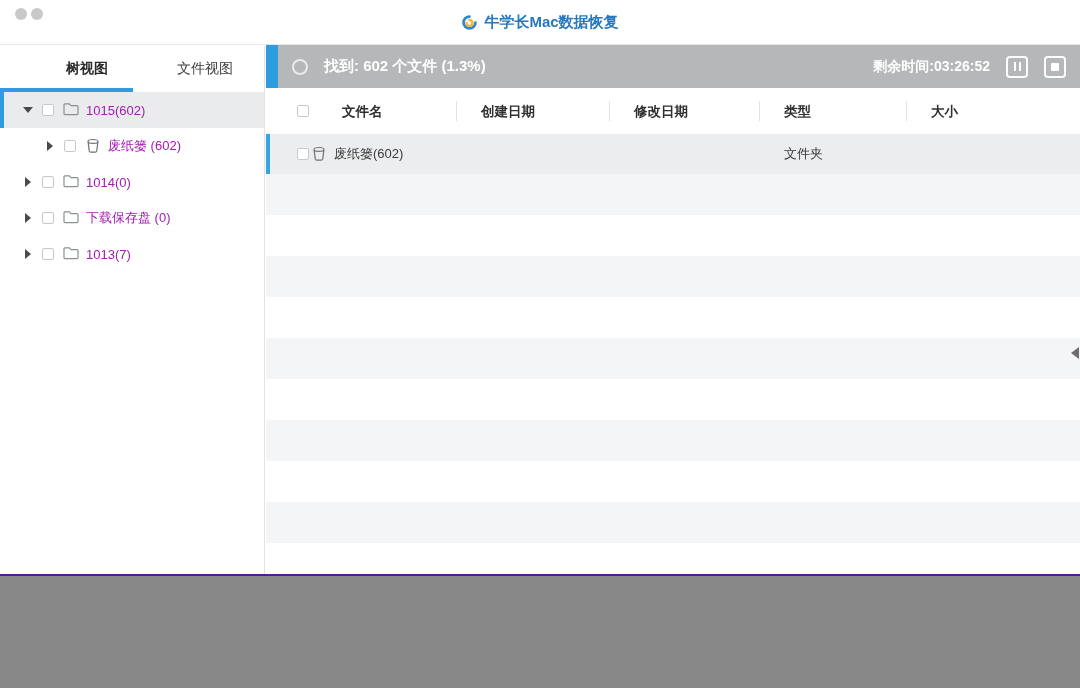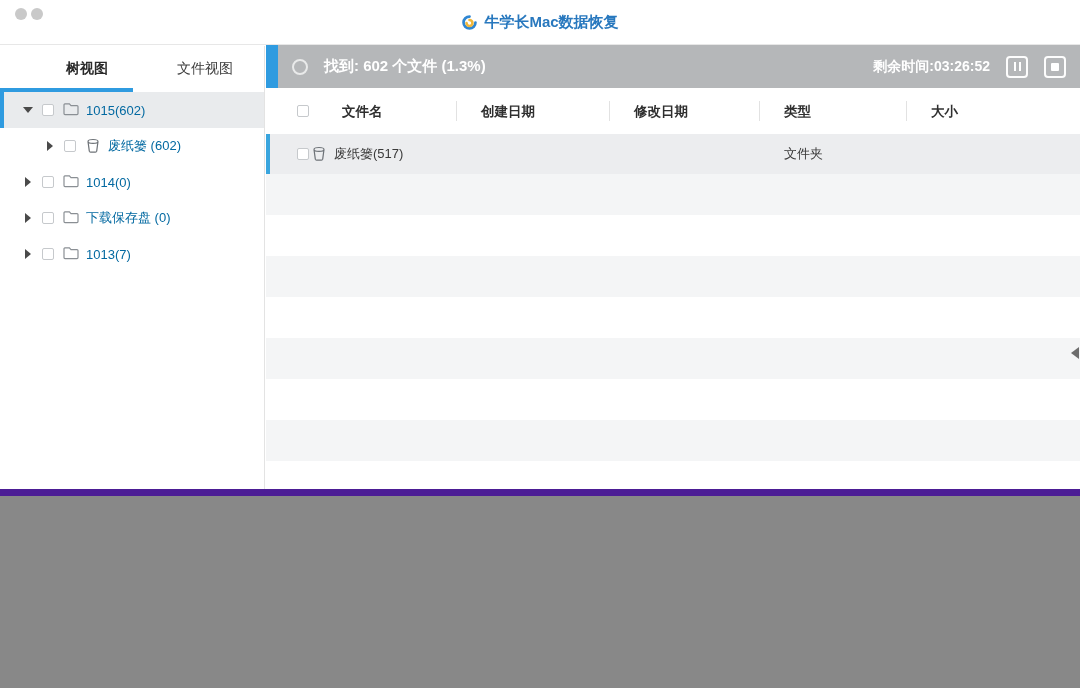--- a/index.html
+++ b/index.html
@@ -1,20 +1,20 @@
 <!DOCTYPE html>
 <html><head>
 <meta charset="utf-8">
 <style>
   * { margin:0; padding:0; box-sizing:border-box; }
   html,body { background:#888; }
   body { font-family:"Liberation Sans","DejaVu Sans",sans-serif; }
   .window {
-    position:relative; width:1080px; height:496px; background:#fff;
-    overflow:hidden; border-bottom:7px solid #4c1d95;
+    position:relative; width:1080px; height:576px; background:#fff;
+    overflow:hidden; border-bottom:2px solid #4c1d95;
   }
   
   .titlebar { position:absolute; left:0; top:0; width:1080px; height:45px;
     background:#fff; border-bottom:1px solid #e7e7e7; }
   .traffic { position:absolute; top:8px; width:12px; height:12px; border-radius:50%;
     background:#c9c9c9; }
   .t1 { left:15px; } .t2 { left:31px; }
   .app-title { position:absolute; left:0; right:0; top:0; height:45px;
     display:flex; align-items:center; justify-content:center; gap:6px; }
   .app-title .txt { color:#2878be; font-size:15px; font-weight:bold; }
@@ -23,21 +23,21 @@
   .sidebar { position:absolute; left:0; top:46px; width:265px; height:591px;
     background:#fff; border-right:1px solid #e3e3e3; }
   .tabs { position:relative; height:46px; display:flex; }
   .tab { flex:1; display:flex; align-items:center; justify-content:center;
     font-size:14px; color:#3c3c3c; cursor:pointer; }
   .tab.active { font-weight:bold; color:#2b2b2b;margin-left:28px; }
   .tab-underline { position:absolute; left:0; bottom:0; width:133px; height:4px;
     background:#2f9be0; }
   .tree { position:relative; }
   .tree-row { position:relative; height:36px; display:flex; align-items:center;
-    font-size:13px; color:#0369a1; cursor:default; }
+    font-size:13px; color:#a21caf; cursor:default; }
   .tree-row.lvl0 { padding-left:22px; }
   .tree-row.lvl1 { padding-left:44px; }
   .tree-row.selected { background:#e9ebed; }
   .tree-row.selected::before { content:""; position:absolute; left:0; top:0;
     width:4px; height:100%; background:#2f9be0; }
   .tw { width:14px; height:10px; display:inline-block; margin-right:6px; position:relative; }
   .tw.down::after { content:""; position:absolute; left:1px; top:2px;
     border-left:5px solid transparent; border-right:5px solid transparent;
     border-top:6px solid #4a4a4a; }
   .tw.right::after { content:""; position:absolute; left:3px; top:0;
@@ -225,21 +225,21 @@
 
     <div class="tbody">
       <div class="frow">
         <span class="cb"></span>
         <span class="ticon">
           <svg viewBox="0 0 16 16" width="16" height="16">
               <ellipse cx="8" cy="3.4" rx="5" ry="1.9" fill="none" stroke="#6d7277" stroke-width="1.2"></ellipse>
               <path d="M3.1 4.2 L4.3 13.2 a1.3 1.3 0 0 0 1.3 1 h4.8 a1.3 1.3 0 0 0 1.3 -1 L12.9 4.2" fill="none" stroke="#6d7277" stroke-width="1.2"></path>
             </svg>
         </span>
-        <span class="fname">废纸篓(517)</span>
+        <span class="fname">废纸篓(602)</span>
         <span class="ftype">文件夹</span>
       </div>
       <div class="stripe g"></div>
       <div class="stripe w"></div>
       <div class="stripe g"></div>
       <div class="stripe w"></div>
       <div class="stripe g"></div>
       <div class="stripe w"></div>
       <div class="stripe g"></div>
       <div class="stripe w"></div>

